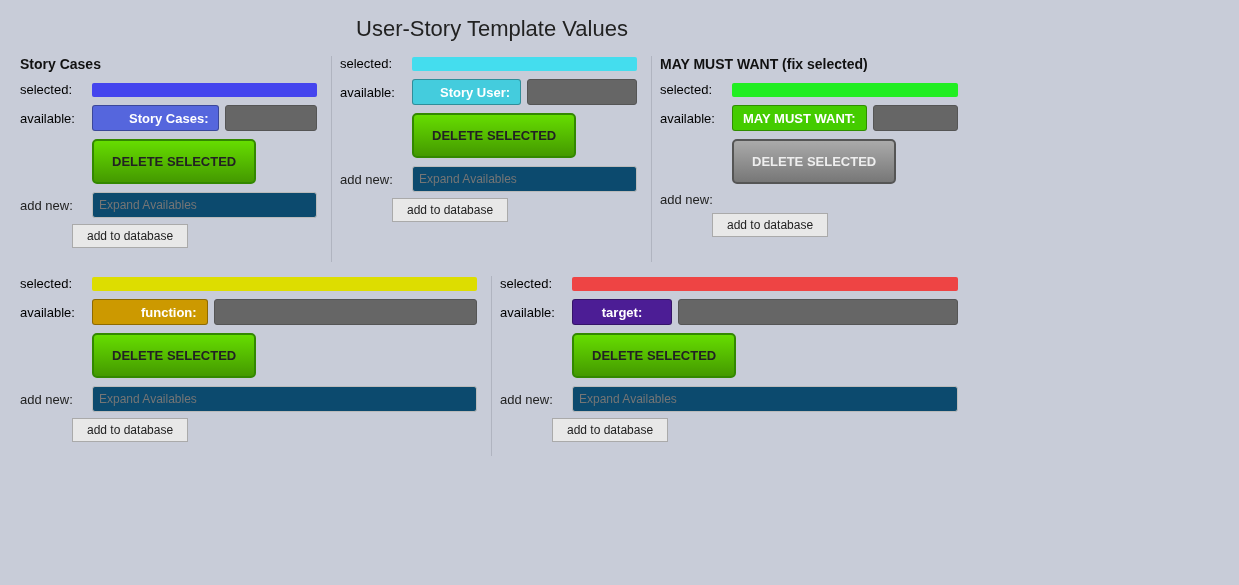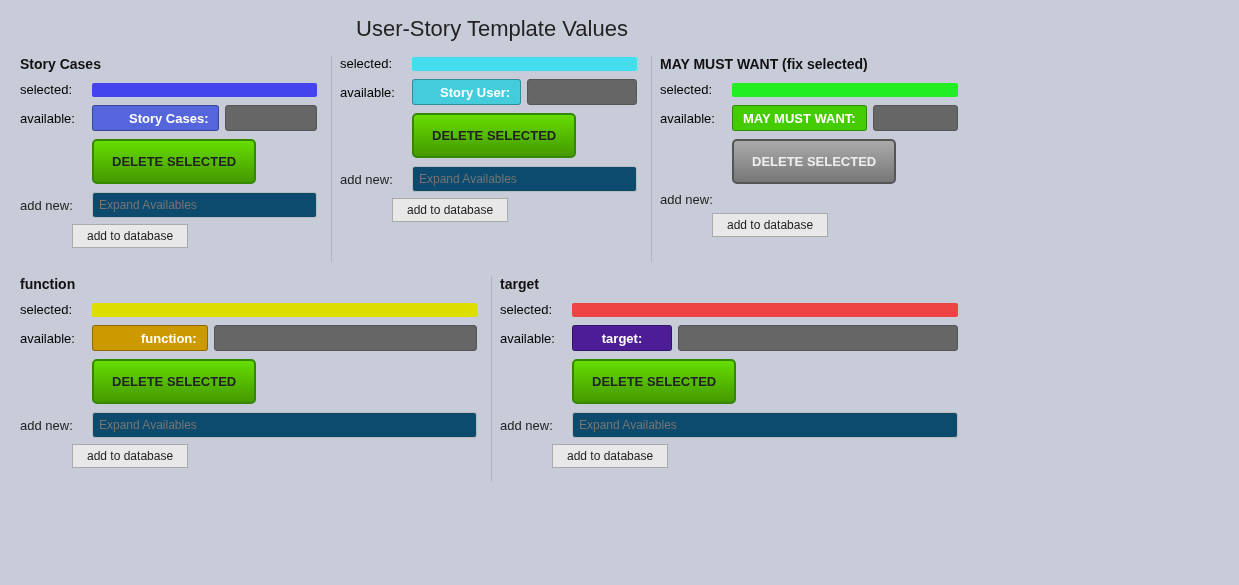--- a/index.html
+++ b/index.html
@@ -198,36 +198,36 @@
           <div class="row-label">available:</div>
           <div class="available-container">
             <button class="available-label-btn" style="background-color: rgb(68, 204, 0); color: rgb(255, 255, 255);">MAY MUST WANT:</button>
             <div class="available-input-box"></div>
           </div>
         </div><button class="delete-btn delete-btn-gray">DELETE SELECTED</button><div class="add-new-row">
           <div class="add-new-label">add new:</div>
         </div><button class="add-to-db-btn">add to database</button></div>
     </div>
   <div class="sections-grid-bottom" id="bottom-grid">
-      <div class="section-bottom"><div class="section-title">function</div><div class="row">
+      <div class="section-bottom"><div class="row">
           <div class="row-label">selected:</div>
           <div class="selected-bar-container">
             <div class="selected-bar" style="background-color: rgb(221, 221, 0); width: 100%;"></div>
           </div>
         </div><div class="row">
           <div class="row-label">available:</div>
           <div class="available-container">
             <button class="available-label-btn" style="background-color: rgb(204, 153, 0); color: rgb(255, 255, 255); padding-left: 48px;">function:</button>
             <div class="available-input-box"></div>
           </div>
         </div><button class="delete-btn delete-btn-green">DELETE SELECTED</button><div class="add-new-row">
           <div class="add-new-label">add new:</div>
           <input type="text" class="add-new-input" placeholder="Expand Availables" style="">
         </div><button class="add-to-db-btn">add to database</button></div>
-      <div class="section-bottom"><div class="section-title">target</div><div class="row">
+      <div class="section-bottom"><div class="row">
           <div class="row-label">selected:</div>
           <div class="selected-bar-container">
             <div class="selected-bar" style="background-color: rgb(238, 68, 68); width: 100%;"></div>
           </div>
         </div><div class="row">
           <div class="row-label">available:</div>
           <div class="available-container">
             <button class="available-label-btn" style="background-color: #4c1d95; color: rgb(255, 255, 255);">target:</button>
             <div class="available-input-box"></div>
           </div>

